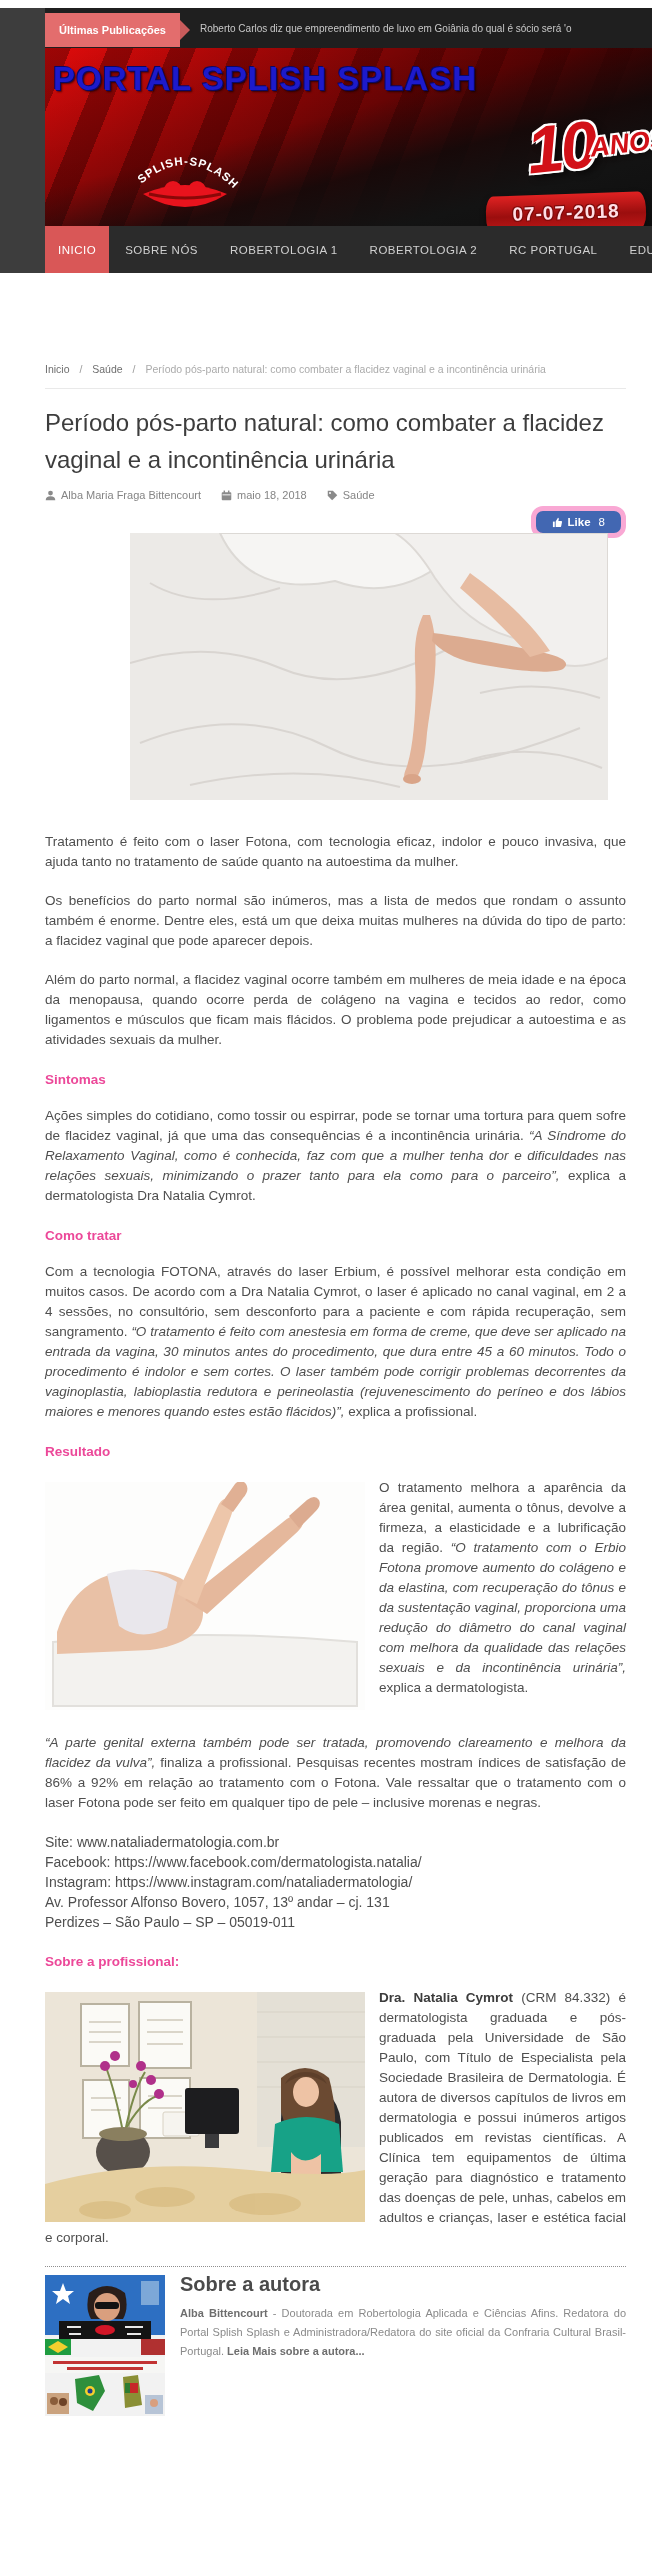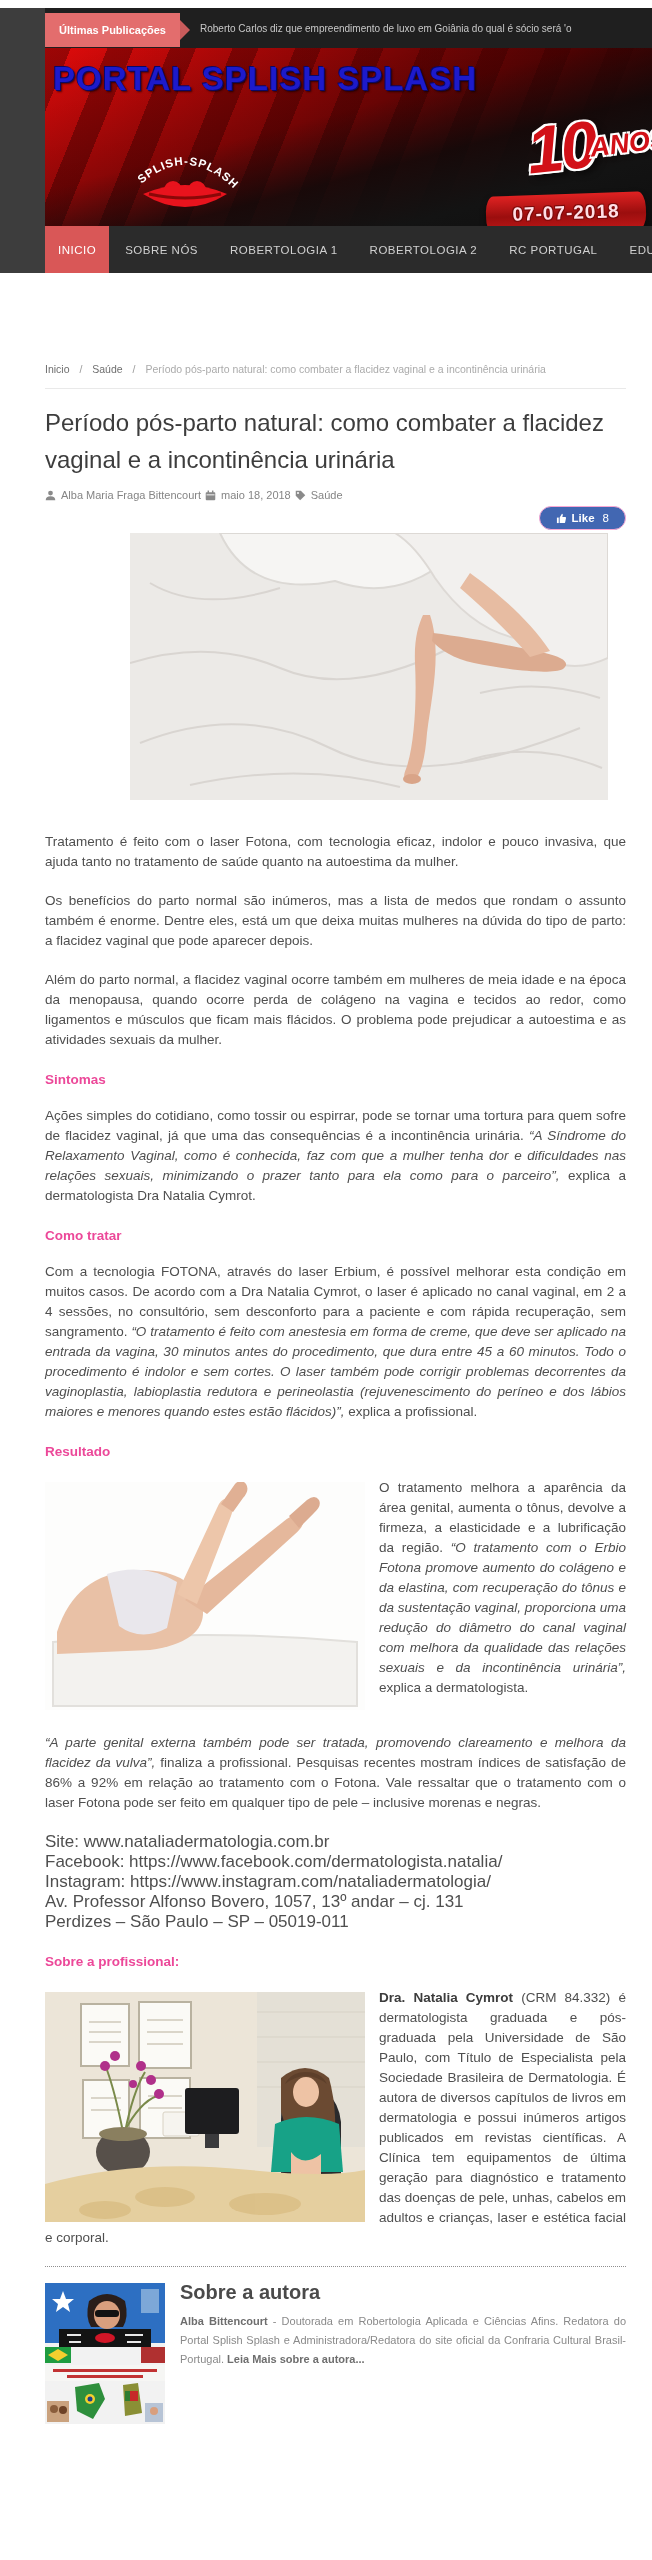--- a/index.html
+++ b/index.html
@@ -47,48 +47,48 @@
   
   .content{position:absolute;left:45px;top:265px;width:581px;color:#4f4f4f;}
   .breadcrumb{margin-top:98px;font-size:10.5px;color:#999;white-space:nowrap;overflow:hidden;}
   .breadcrumb .bc-link{color:#6e6e6e;}
   .breadcrumb .bc-sep{color:#9a9a9a;margin:0 7px;}
   .breadcrumb .bc-current{color:#ababab;}
   .bc-rule{border-bottom:1px solid #e9e9e9;margin-top:13px;}
 
   h1.title{margin:15px 0 0 0;font-size:24px;line-height:37px;font-weight:400;color:#3d3d3d;}
 
-  .meta{margin-top:11px;display:flex;align-items:center;gap:4px;font-size:11px;color:#858585;}
+  .meta{margin-top:11px;display:flex;align-items:center;gap:20px;font-size:11px;color:#858585;}
   .meta .m-item{display:flex;align-items:center;gap:5px;}
   .meta svg{display:block;}
 
   .fb-row{margin-top:5px;text-align:right;height:24px;}
-  .fb-like{display:inline-flex;align-items:center;gap:5px;background:#4267b2;border:1px solid #f9a8d4;
+  .fb-like{display:inline-flex;align-items:center;gap:5px;background:#4267b2;border:5px solid #f9a8d4;
       border-radius:12px;height:22px;padding:0 16px;color:#fff;font-size:11.5px;font-weight:bold;cursor:pointer;}
   .fb-like .cnt{font-weight:normal;margin-left:3px;}
 
   figure{margin:0;padding:0;}
   .hero{margin-top:3px;margin-left:85px;width:478px;height:267px;}
 
   .body-text p, .body-text .pwrap{font-size:13.5px;line-height:20px;text-align:justify;color:#4f4f4f;margin:19px 0 0 0;}
   .body-text p.first{margin-top:32px;}
   h4.sec{margin:22px 0 0 0;font-size:13.5px;font-weight:bold;color:#ec4899;}
   .seg-i{font-style:italic;}
   .seg-b{font-weight:bold;color:#3c3c3c;}
 
   .float-block{margin-top:19px;overflow:visible;}
   .fig-left{float:left;margin:4px 14px 4px 0;}
   .fig-legs{width:320px;height:228px;}
   .fig-office{width:320px;height:230px;}
   .clear{clear:both;}
 
-  .links-block{margin-top:19px;font-size:17px;line-height:20px;color:#4f4f4f;}
+  .links-block{margin-top:19px;font-size:14px;line-height:20px;color:#4f4f4f;}
 
   .author-sep{clear:both;border-top:1px dotted #8f8f8f;margin-top:18px;}
-  .author-box{margin-top:14px;}
+  .author-box{margin-top:6px;}
   .author-photo{float:left;width:120px;height:141px;margin:2px 15px 4px 0;}
   .author-box h3{margin:0;font-size:20px;font-weight:bold;color:#4a4a4a;}
   .author-box .bio{font-size:11px;line-height:19px;text-align:justify;color:#8a8a8a;margin-top:8px;}
   .author-box .bio .seg-b{color:#6e6e6e;}
   .readmore{font-weight:bold;color:#555;}
 </style>
 </head>
 <body>
 
 <div id="page">

